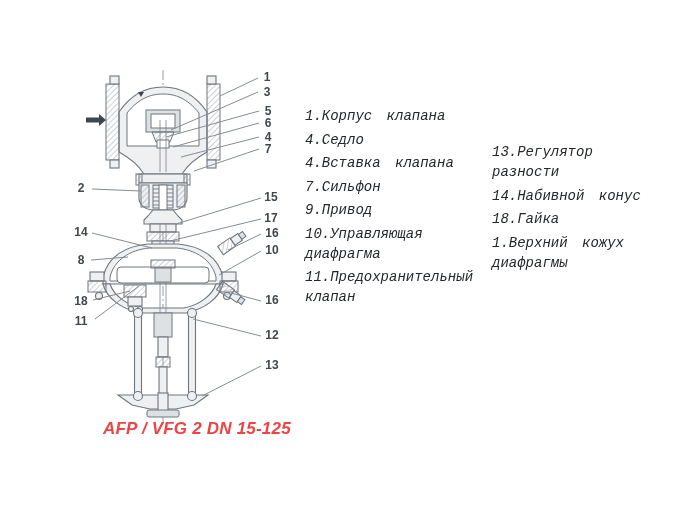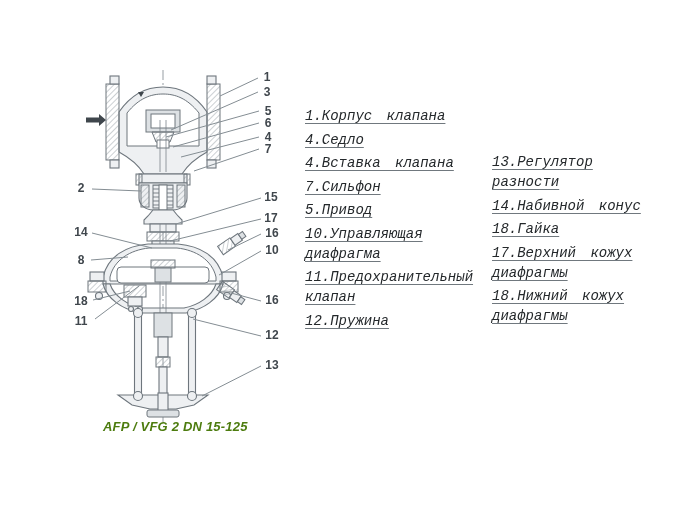--- a/index.html
+++ b/index.html
@@ -11,34 +11,33 @@
 
   
   .parts-col {
     position:absolute;
     font-family:"Liberation Mono", monospace;
     font-style:italic;
     font-size:14px; line-height:20px;
     color:#24282b;
   }
   .col1 { left:305px; top:106px; width:187px; }
-  .col2 { left:492px; top:152px; width:158px; }
+  .col2 { left:492px; top:142px; width:158px; }
   .part {
     margin-bottom:3.5px;
-    text-decoration:underline;
     text-decoration-color:#70787e;
     text-decoration-thickness:1px;
     text-underline-offset:3px;
     word-spacing:6px;
   }
 
   .caption {
     position:absolute; left:103px; top:419px;
-    font-size:13px; font-weight:bold; font-style:italic;
-    color:#4d7c0f; letter-spacing:0.2px;
+    font-size:17px; font-weight:bold; font-style:italic;
+    color:#ef4444; letter-spacing:0.2px;
   }
 
   
   .f  { fill:#eef0f2; stroke:#6e767d; stroke-width:1.1; }
   .w  { fill:#ffffff; stroke:#6e767d; stroke-width:1; }
   .d  { fill:#dde1e4; stroke:#6e767d; stroke-width:1; }
   .h  { fill:url(#hatch); stroke:#6e767d; stroke-width:1; }
   .b  { fill:url(#bellows); stroke:#6e767d; stroke-width:1; }
   .thin { fill:none; stroke:#7b838a; stroke-width:0.8; }
   .leader { stroke:#848d93; stroke-width:1; }
@@ -211,29 +210,27 @@
       <text class="co" x="272" y="339">12</text>
       <text class="co" x="272" y="369">13</text>
     </g>
   </svg>
 
   <div class="parts-col col1">
     <div class="part">1.Корпус клапана</div>
     <div class="part">4.Седло</div>
     <div class="part">4.Вставка клапана</div>
     <div class="part">7.Сильфон</div>
-    <div class="part">5.Привод</div>
+    <div class="part">9.Привод</div>
     <div class="part">10.Управляющая диафрагма</div>
     <div class="part">11.Предохранительный клапан</div>
-    <div class="part">12.Пружина</div>
   </div>
 
   <div class="parts-col col2">
     <div class="part">13.Регулятор разности</div>
     <div class="part">14.Набивной конус</div>
     <div class="part">18.Гайка</div>
-    <div class="part">17.Верхний кожух диафрагмы</div>
-    <div class="part">18.Нижний кожух диафрагмы</div>
+    <div class="part">1.Верхний кожух диафрагмы</div>
   </div>
 
   <div class="caption">AFP / VFG 2 DN 15-125</div>
 
 </div>
 
 </body></html>

